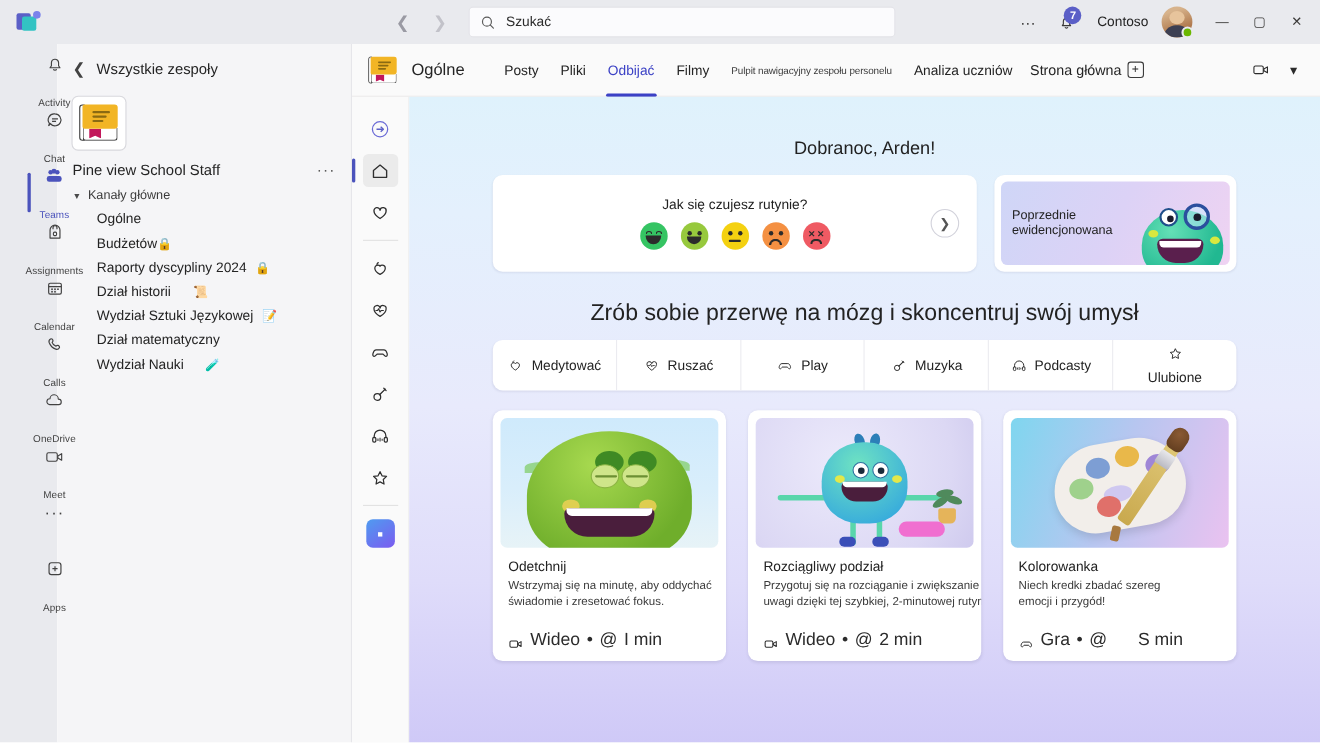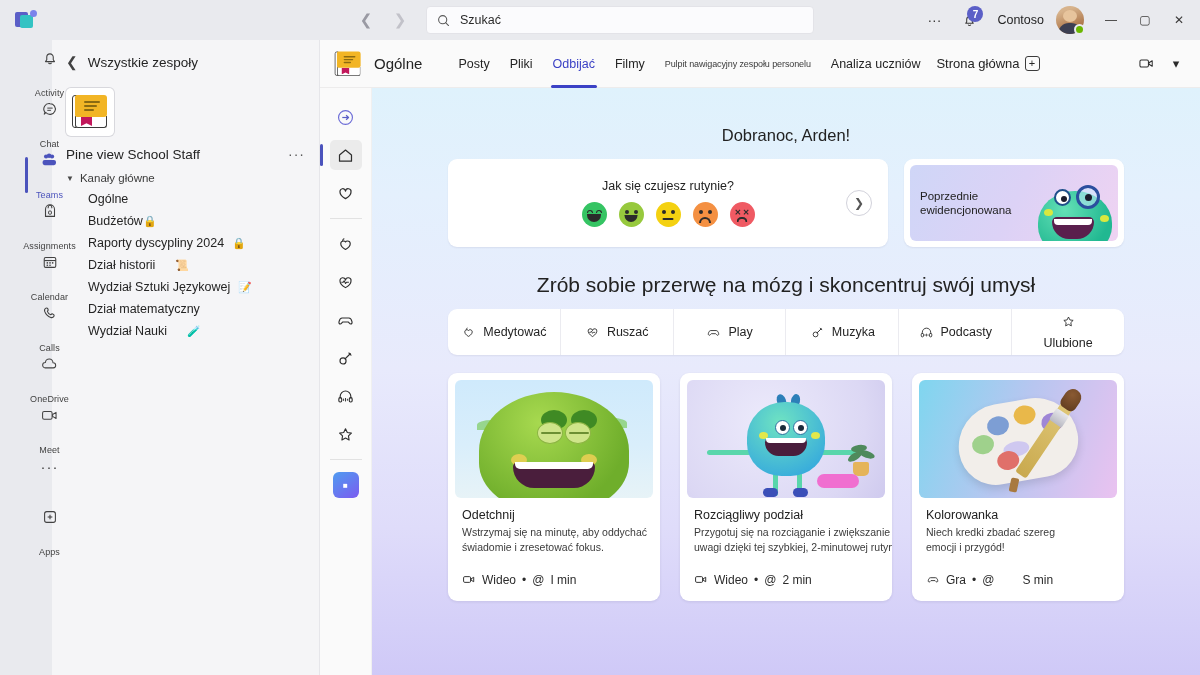--- a/index.html
+++ b/index.html
@@ -222,21 +222,21 @@
   .cards { display: flex; gap: 20px; padding: 18px 76px 0 76px; }
   .card {
     flex: 1; background: #fff; border-radius: 9px; padding: 7px 7px 0 7px;
     box-shadow: 0 1px 3px rgba(20,20,60,.09); height: 228px; overflow: hidden;
   }
   .card-img { height: 118px; border-radius: 6px; position: relative; overflow: hidden; }
   .card-body { padding: 10px 7px 0 7px; }
   .card-title { font-size: 12.5px; color: #222; margin-bottom: 3px; }
   .card-desc { font-size: 10.5px; color: #3b3b3b; line-height: 1.42; white-space: nowrap; }
   .card-meta {
-    display: flex; align-items: center; gap: 6px; font-size: 12px; color: #2b2b2b;
+    display: flex; align-items: flex-end; gap: 6px; font-size: 16px; color: #2b2b2b;
     position: relative; margin-top: 18px; padding-left: 7px;
   }
   .card-meta .mico { display: inline-flex; align-items: center; }
 
   
   .art1 { background: linear-gradient(180deg,#cfeafc 0%, #d9eefb 55%, #e7f3f7 100%); }
   .art1 .hill { position:absolute; width:30px; height:10px; background:#8cd17a; border-radius:50% 50% 0 0; opacity:.85; }
   .art1 .hill.a { left:22px; top:40px; } .art1 .hill.b { right:26px; top:38px; }
   .art1 .g-body { position:absolute; left:50%; transform:translateX(-50%); bottom:-12px; width:150px; height:118px; border-radius:50% 50% 40% 40%; background: radial-gradient(circle at 40% 26%, #a7d94f, #6fae2b 72%); }
   .art1 .g-ear { position:absolute; width:26px; height:20px; border-radius:50%; background:#3f8a24; top:30px; }

